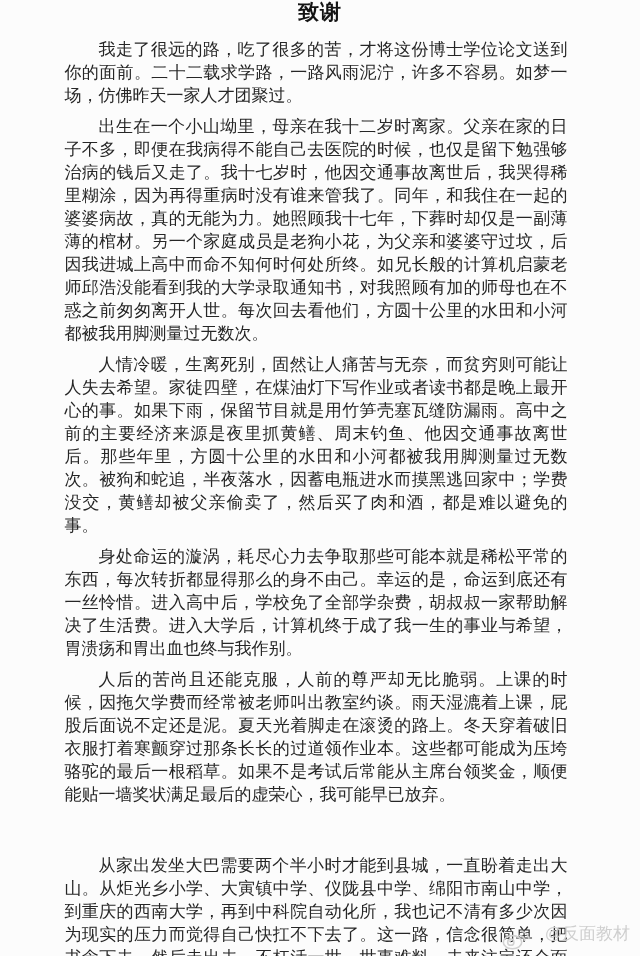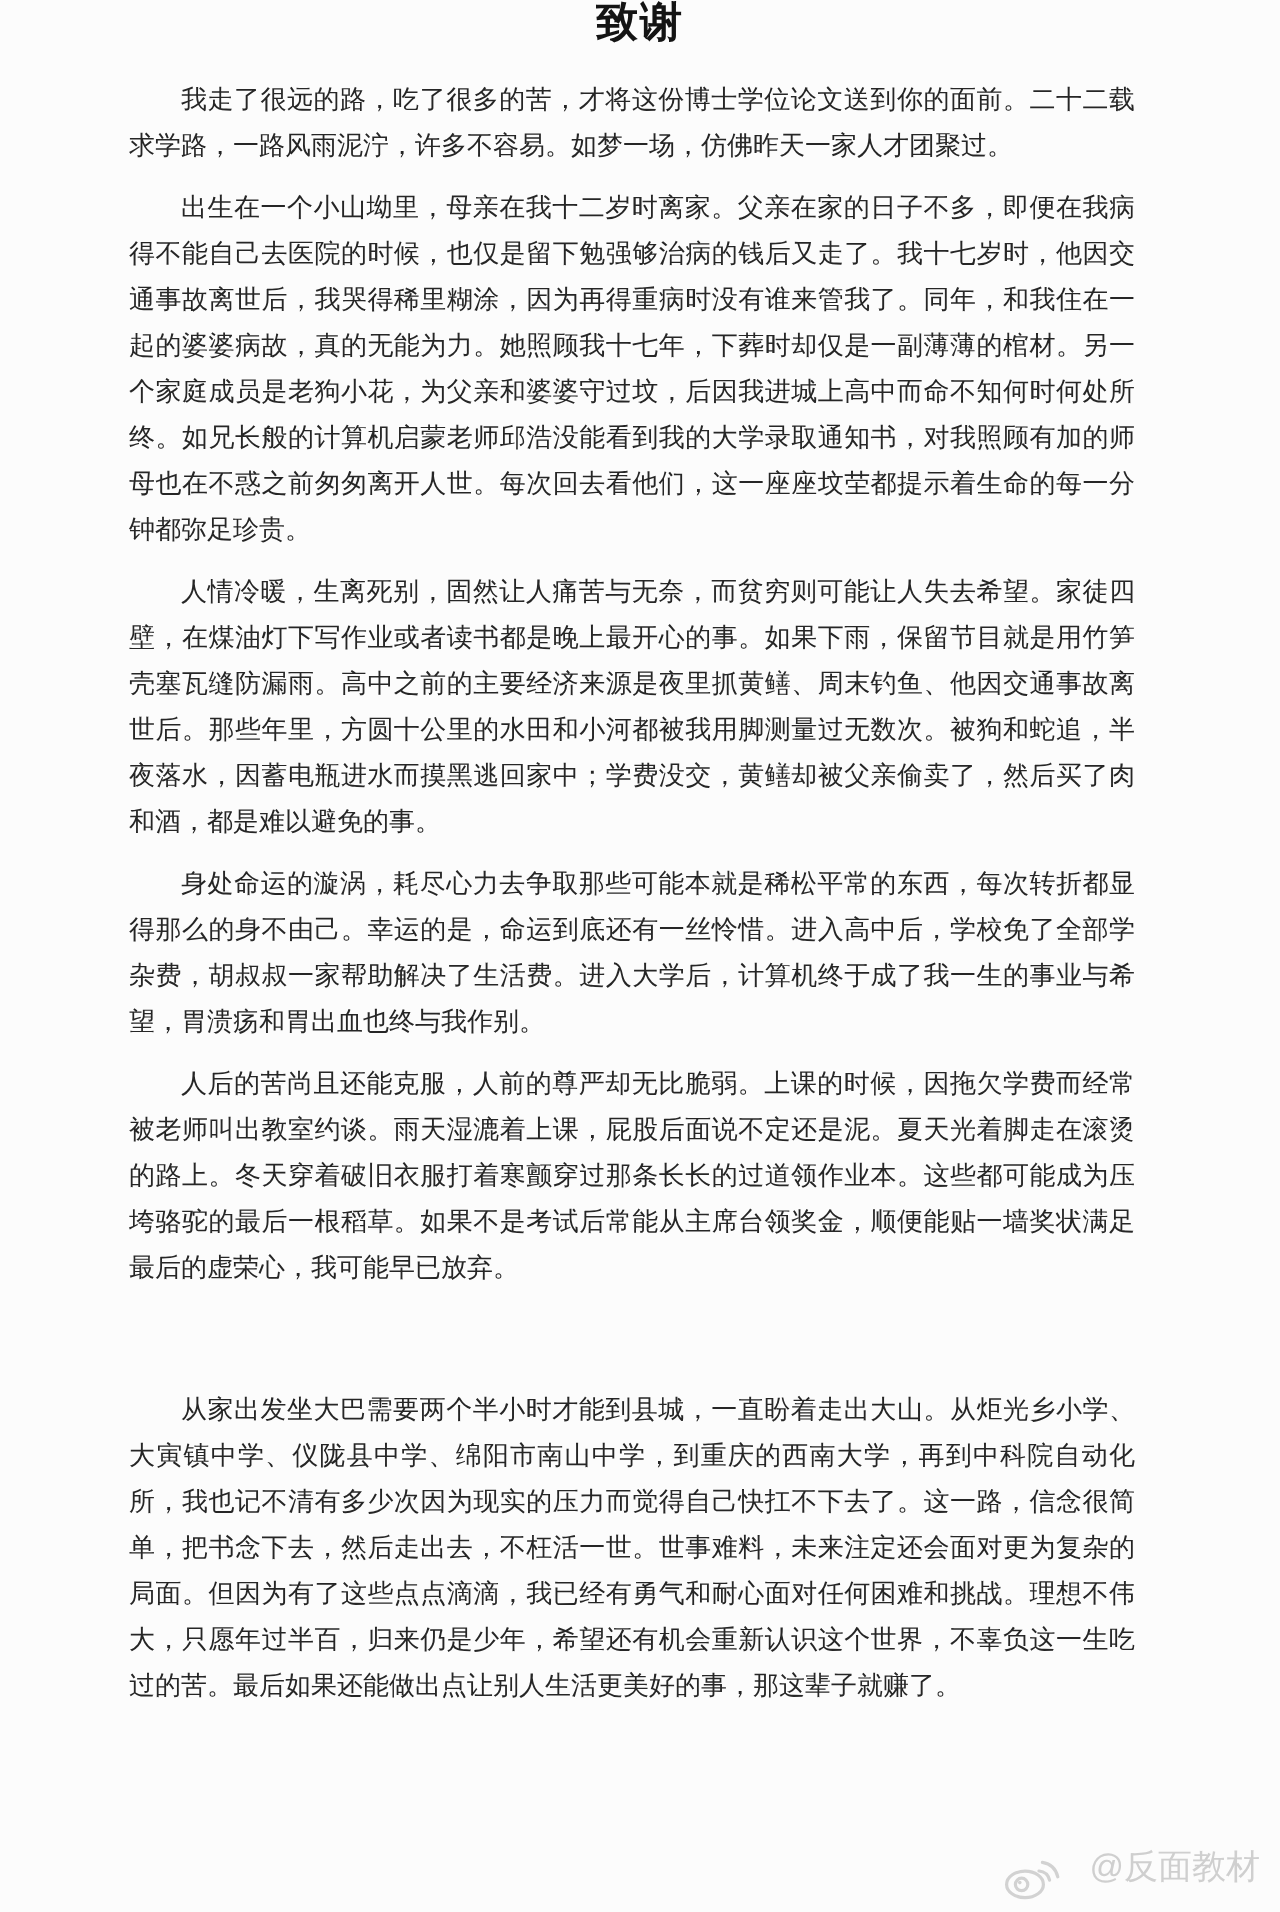--- a/index.html
+++ b/index.html
@@ -26,21 +26,21 @@
     font-size: 21px;
     font-weight: 700;
     color: #141414;
     text-align: center;
     letter-spacing: 1px;
     margin: 0 0 14px 0;
     line-height: 24px;
   }
   .doc-paragraph {
     margin: 0 8px 8px 0;
-    font-size: 13px;
+    font-size: 17px;
     line-height: 23px;
     text-align: justify;
     text-indent: 2em;
     word-break: break-all;
   }
   .doc-paragraph.gap-before {
     margin-top: 48px;
     font-family: Liberation Serif, serif;
   }
   .watermark {
@@ -62,21 +62,21 @@
 </style>
 </head>
 <body>
 
 <div class="page">
   <div class="content">
     <h1 class="doc-title">致谢</h1>
 
     <p class="doc-paragraph">我走了很远的路，吃了很多的苦，才将这份博士学位论文送到你的面前。二十二载求学路，一路风雨泥泞，许多不容易。如梦一场，仿佛昨天一家人才团聚过。</p>
 
-    <p class="doc-paragraph">出生在一个小山坳里，母亲在我十二岁时离家。父亲在家的日子不多，即便在我病得不能自己去医院的时候，也仅是留下勉强够治病的钱后又走了。我十七岁时，他因交通事故离世后，我哭得稀里糊涂，因为再得重病时没有谁来管我了。同年，和我住在一起的婆婆病故，真的无能为力。她照顾我十七年，下葬时却仅是一副薄薄的棺材。另一个家庭成员是老狗小花，为父亲和婆婆守过坟，后因我进城上高中而命不知何时何处所终。如兄长般的计算机启蒙老师邱浩没能看到我的大学录取通知书，对我照顾有加的师母也在不惑之前匆匆离开人世。每次回去看他们，这一座座坟茔都提示着生命的每一分钟都弥足珍贵。</p>
+    <p class="doc-paragraph">出生在一个小山坳里，母亲在我十二岁时离家。父亲在家的日子不多，即便在我病得不能自己去医院的时候，也仅是留下勉强够治病的钱后又走了。我十七岁时，他因交通事故离世后，我哭得稀里糊涂，因为再得重病时没有谁来管我了。同年，和我住在一起的婆婆病故，真的无能为力。她照顾我十七年，下葬时却仅是一副薄薄的棺材。另一个家庭成员是老狗小花，为父亲和婆婆守过坟，后因我进城上高中而命不知何时何处所终。如兄长般的计算机启蒙老师邱浩没能看到我的大学录取通知书，对我照顾有加的师母也在不惑之前匆匆离开人世。每次回去看他们，方圆十公里的水田和小河都被我用脚测量过无数次。</p>
 
     <p class="doc-paragraph">人情冷暖，生离死别，固然让人痛苦与无奈，而贫穷则可能让人失去希望。家徒四壁，在煤油灯下写作业或者读书都是晚上最开心的事。如果下雨，保留节目就是用竹笋壳塞瓦缝防漏雨。高中之前的主要经济来源是夜里抓黄鳝、周末钓鱼、他因交通事故离世后。那些年里，方圆十公里的水田和小河都被我用脚测量过无数次。被狗和蛇追，半夜落水，因蓄电瓶进水而摸黑逃回家中；学费没交，黄鳝却被父亲偷卖了，然后买了肉和酒，都是难以避免的事。</p>
 
     <p class="doc-paragraph">身处命运的漩涡，耗尽心力去争取那些可能本就是稀松平常的东西，每次转折都显得那么的身不由己。幸运的是，命运到底还有一丝怜惜。进入高中后，学校免了全部学杂费，胡叔叔一家帮助解决了生活费。进入大学后，计算机终于成了我一生的事业与希望，胃溃疡和胃出血也终与我作别。</p>
 
     <p class="doc-paragraph">人后的苦尚且还能克服，人前的尊严却无比脆弱。上课的时候，因拖欠学费而经常被老师叫出教室约谈。雨天湿漉着上课，屁股后面说不定还是泥。夏天光着脚走在滚烫的路上。冬天穿着破旧衣服打着寒颤穿过那条长长的过道领作业本。这些都可能成为压垮骆驼的最后一根稻草。如果不是考试后常能从主席台领奖金，顺便能贴一墙奖状满足最后的虚荣心，我可能早已放弃。</p>
 
     <p class="doc-paragraph gap-before">从家出发坐大巴需要两个半小时才能到县城，一直盼着走出大山。从炬光乡小学、大寅镇中学、仪陇县中学、绵阳市南山中学，到重庆的西南大学，再到中科院自动化所，我也记不清有多少次因为现实的压力而觉得自己快扛不下去了。这一路，信念很简单，把书念下去，然后走出去，不枉活一世。世事难料，未来注定还会面对更为复杂的局面。但因为有了这些点点滴滴，我已经有勇气和耐心面对任何困难和挑战。理想不伟大，只愿年过半百，归来仍是少年，希望还有机会重新认识这个世界，不辜负这一生吃过的苦。最后如果还能做出点让别人生活更美好的事，那这辈子就赚了。</p>
   </div>
 

